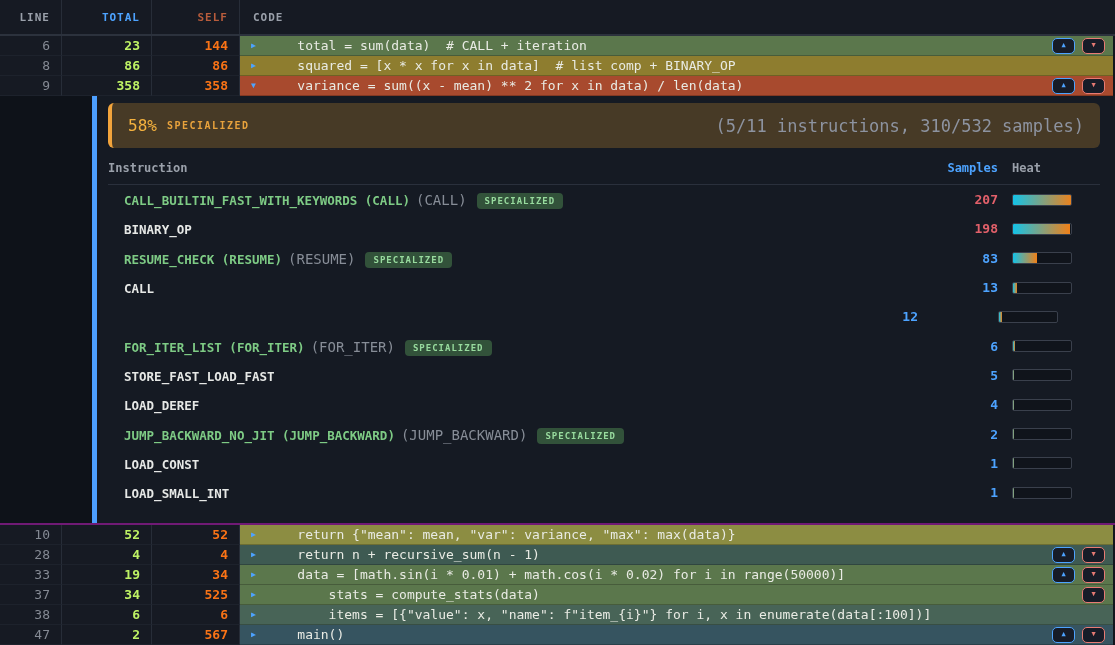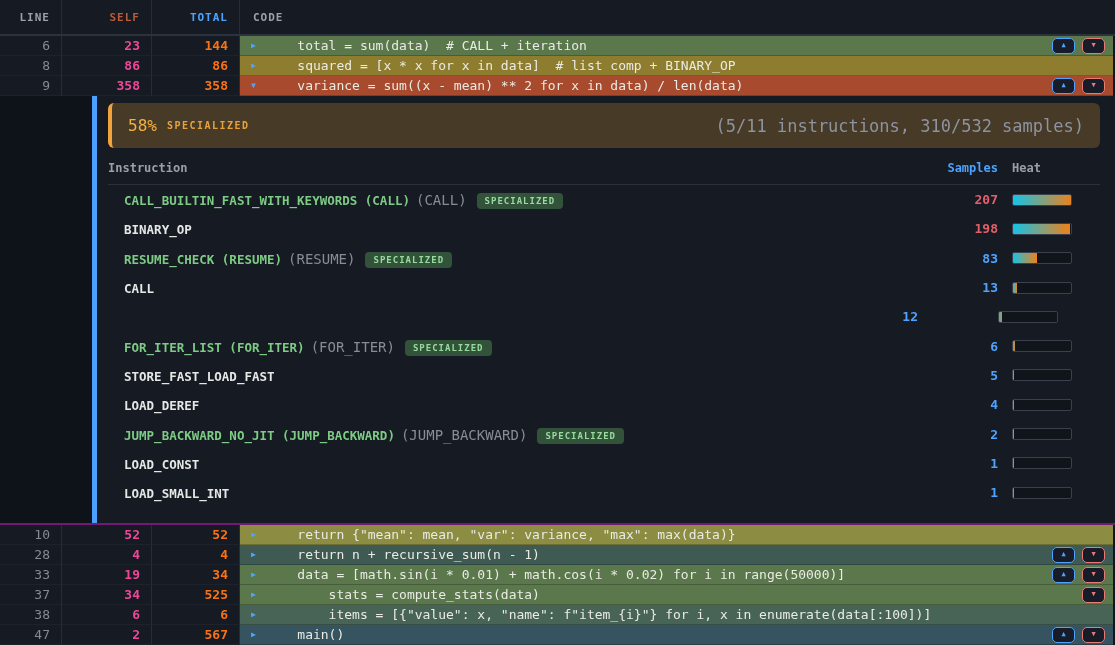--- a/index.html
+++ b/index.html
@@ -26,21 +26,21 @@
   .hcell.code  { justify-content:flex-start; padding-left:13px; border-right:none; }
 
   
   .trow { height:20px; }
   .cell.num {
     display:flex; align-items:center; justify-content:flex-end;
     padding-right:11px; font-size:13px; background:#161a23;
     border-right:1px solid #272d38; border-bottom:1px solid #1d222c;
     color:#858a94;
   }
-  .cell.num.self  { color:#ec4899; font-weight:bold; }
+  .cell.num.self  { color:#bef264; font-weight:bold; }
   .cell.num.total { color:#f97316; font-weight:bold; }
   .cell.codecell  { position:relative; }
   .codeblock {
     position:relative; height:20px; margin-right:2px;
     display:flex; align-items:center;
     border-bottom:1px solid rgba(0,0,0,0.22);
   }
   .caret {
     position:absolute; left:11px; top:50%; transform:translateY(-50%);
     color:#4da3ff; font-size:8px; line-height:1; cursor:pointer;
@@ -107,22 +107,22 @@
 
   .bottom { border-top:2px solid #701a75; }
 </style>
 </head>
 <body>
 
 <div class="app">
 
   <div class="grid-row thead">
     <div class="hcell line">LINE</div>
+    <div class="hcell total">TOTAL</div>
     <div class="hcell self">SELF</div>
-    <div class="hcell total">TOTAL</div>
     <div class="hcell code">CODE</div>
   </div>
 
   <div id="rows-top">
       <div class="grid-row trow">
         <div class="cell num line">6</div>
         <div class="cell num self">23</div>
         <div class="cell num total">144</div>
         <div class="cell codecell">
           <div class="codeblock" style="background: rgb(91, 119, 76);">

